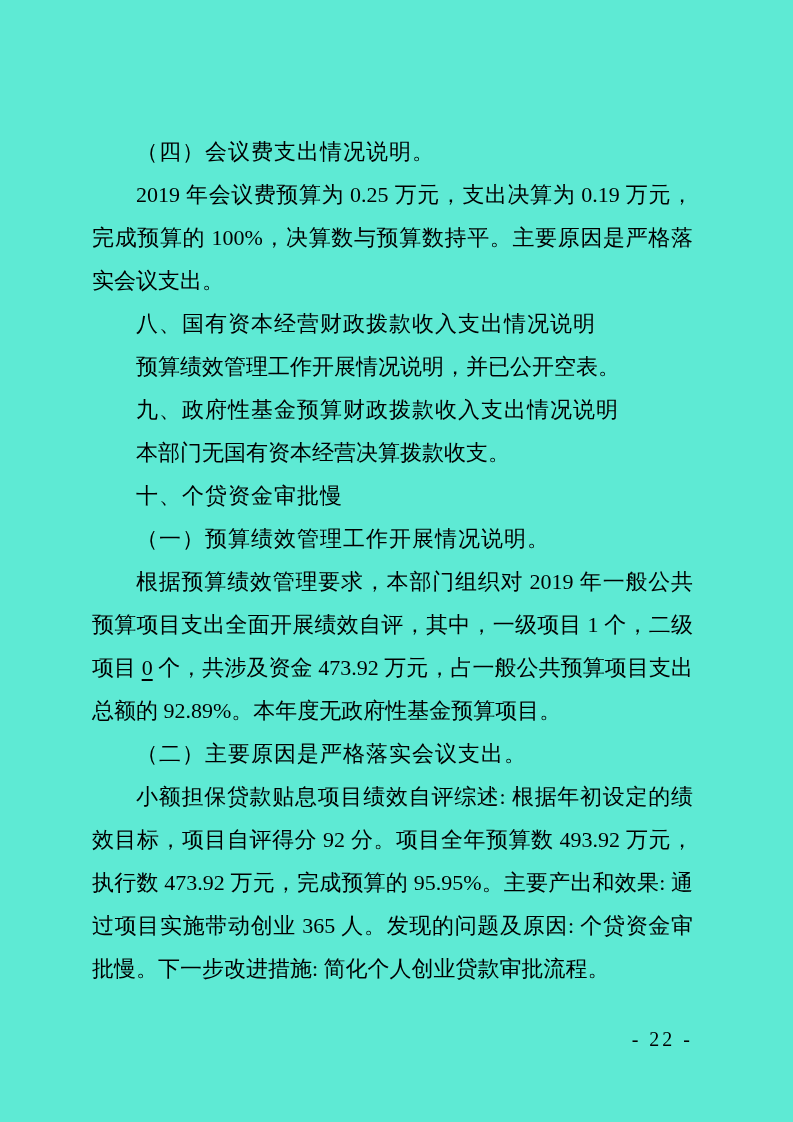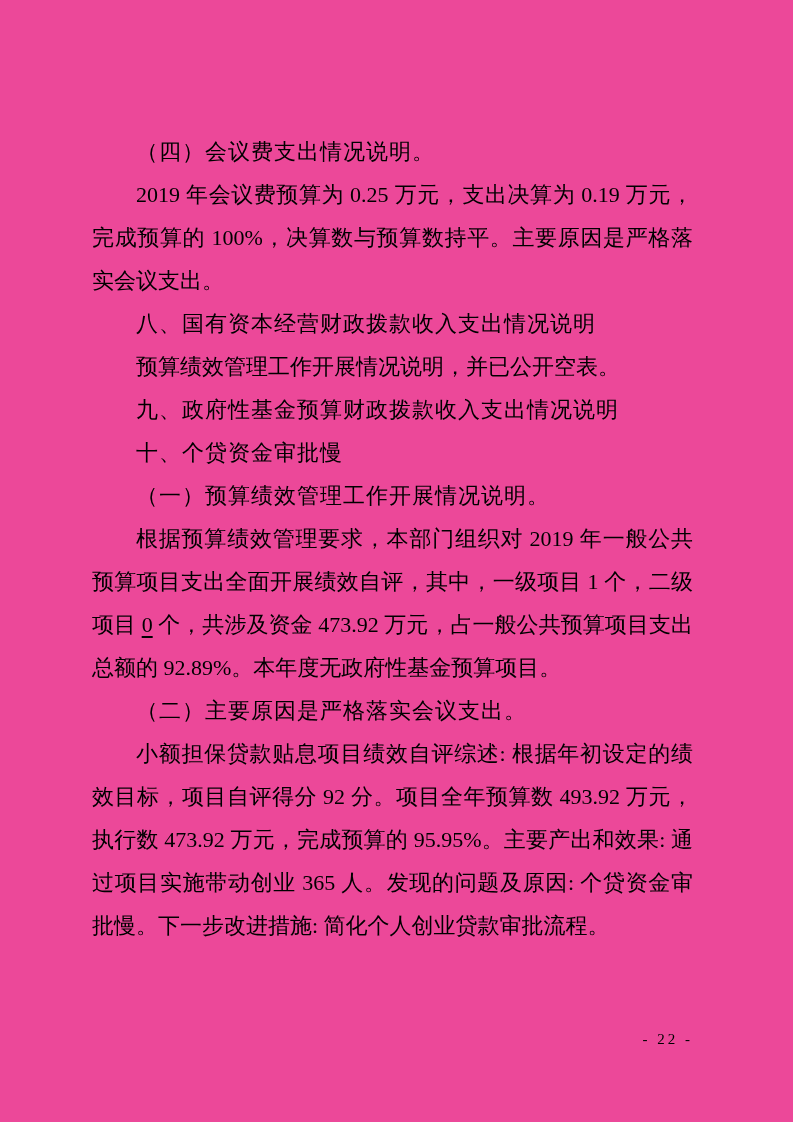--- a/index.html
+++ b/index.html
@@ -4,21 +4,21 @@
 <style>
   html, body {
     margin: 0;
     padding: 0;
     background: #ffffff;
   }
   .page {
     position: relative;
     width: 793px;
     height: 1122px;
-    background: #ec4899;
+    background: #5eead4;
     box-sizing: border-box;
     padding: 130px 100px 0 92px;
     color: #000000;
     font-family: "Liberation Serif", "DejaVu Serif", serif;
     font-size: 22px;
     line-height: 43px;
     overflow: hidden;
   }
   .page h2, .page h3, .page p {
     margin: 0;
@@ -44,39 +44,40 @@
     text-align: justify;
   }
   .underline {
     text-decoration: underline;
     text-underline-offset: 4px;
   }
   .page-number {
     position: absolute;
     top: 1028px;
     right: 100px;
-    font-size: 15px;
+    font-size: 20px;
     line-height: 22px;
     letter-spacing: 3px;
     text-indent: 0;
     font-family: "Liberation Serif", "DejaVu Serif", serif;
   }
 </style>
 </head>
 <body>
 
 <div class="page">
 
   <h3 class="h-kai">（四）会议费支出情况说明。</h3>
   <p class="body">2019 年会议费预算为 0.25 万元，支出决算为 0.19 万元，完成预算的 100%，决算数与预算数持平。主要原因是严格落实会议支出。</p>
 
   <h2 class="h-hei">八、国有资本经营财政拨款收入支出情况说明</h2>
   <p class="body">预算绩效管理工作开展情况说明，并已公开空表。</p>
 
   <h2 class="h-hei">九、政府性基金预算财政拨款收入支出情况说明</h2>
+  <p class="body">本部门无国有资本经营决算拨款收支。</p>
 
   <h2 class="h-hei">十、个贷资金审批慢</h2>
 
   <h3 class="h-kai">（一）预算绩效管理工作开展情况说明。</h3>
   <p class="body"><span>根据预算绩效管理要求，本部门组织对 2019 年一般公共预算项目支出全面开展绩效自评，其中，一级项目 1 个，二级项目 </span><span class="underline">0</span><span> 个，共涉及资金 473.92 万元，占一般公共预算项目支出总额的 92.89%。本年度无政府性基金预算项目。</span></p>
 
   <h3 class="h-kai">（二）主要原因是严格落实会议支出。</h3>
   <p class="body">小额担保贷款贴息项目绩效自评综述: 根据年初设定的绩效目标，项目自评得分 92 分。项目全年预算数 493.92 万元，执行数 473.92 万元，完成预算的 95.95%。主要产出和效果: 通过项目实施带动创业 365 人。发现的问题及原因: 个贷资金审批慢。下一步改进措施: 简化个人创业贷款审批流程。</p>
 
   <div class="page-number">- 22 -</div>

